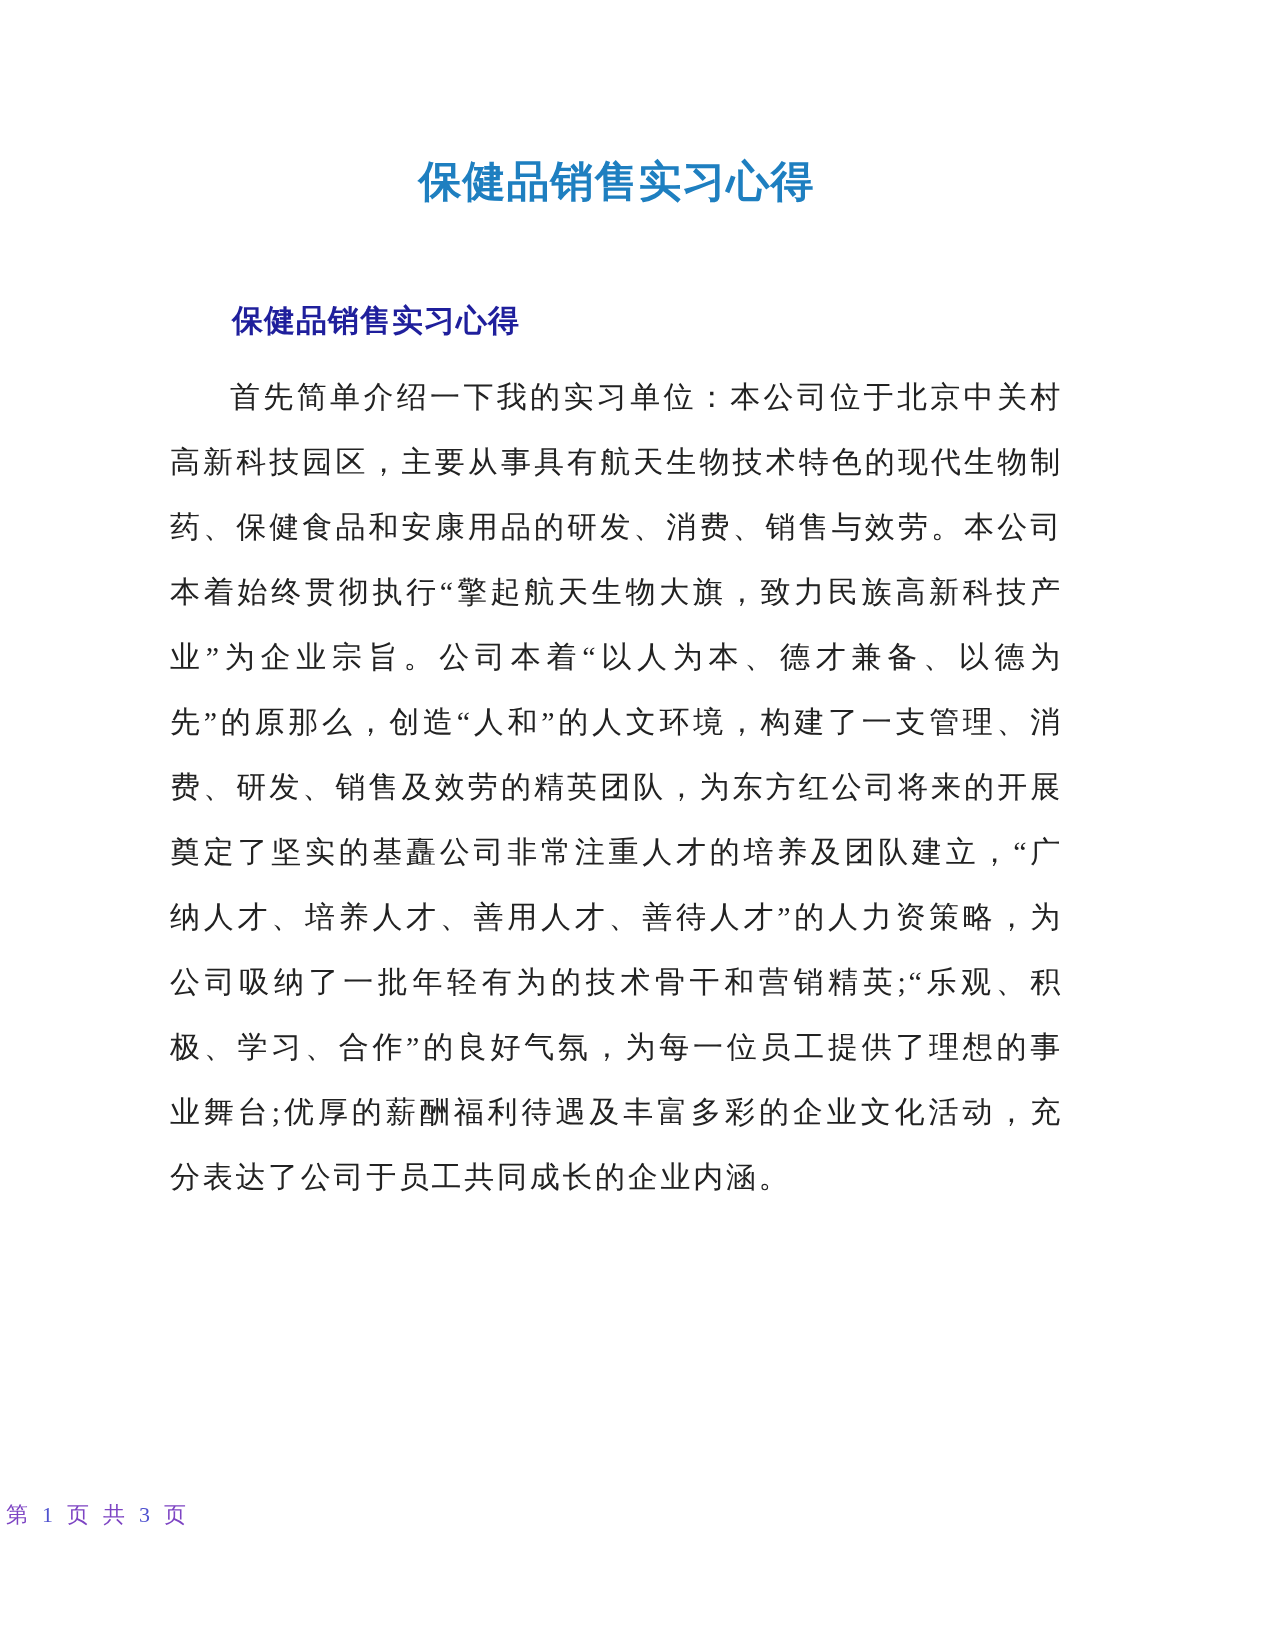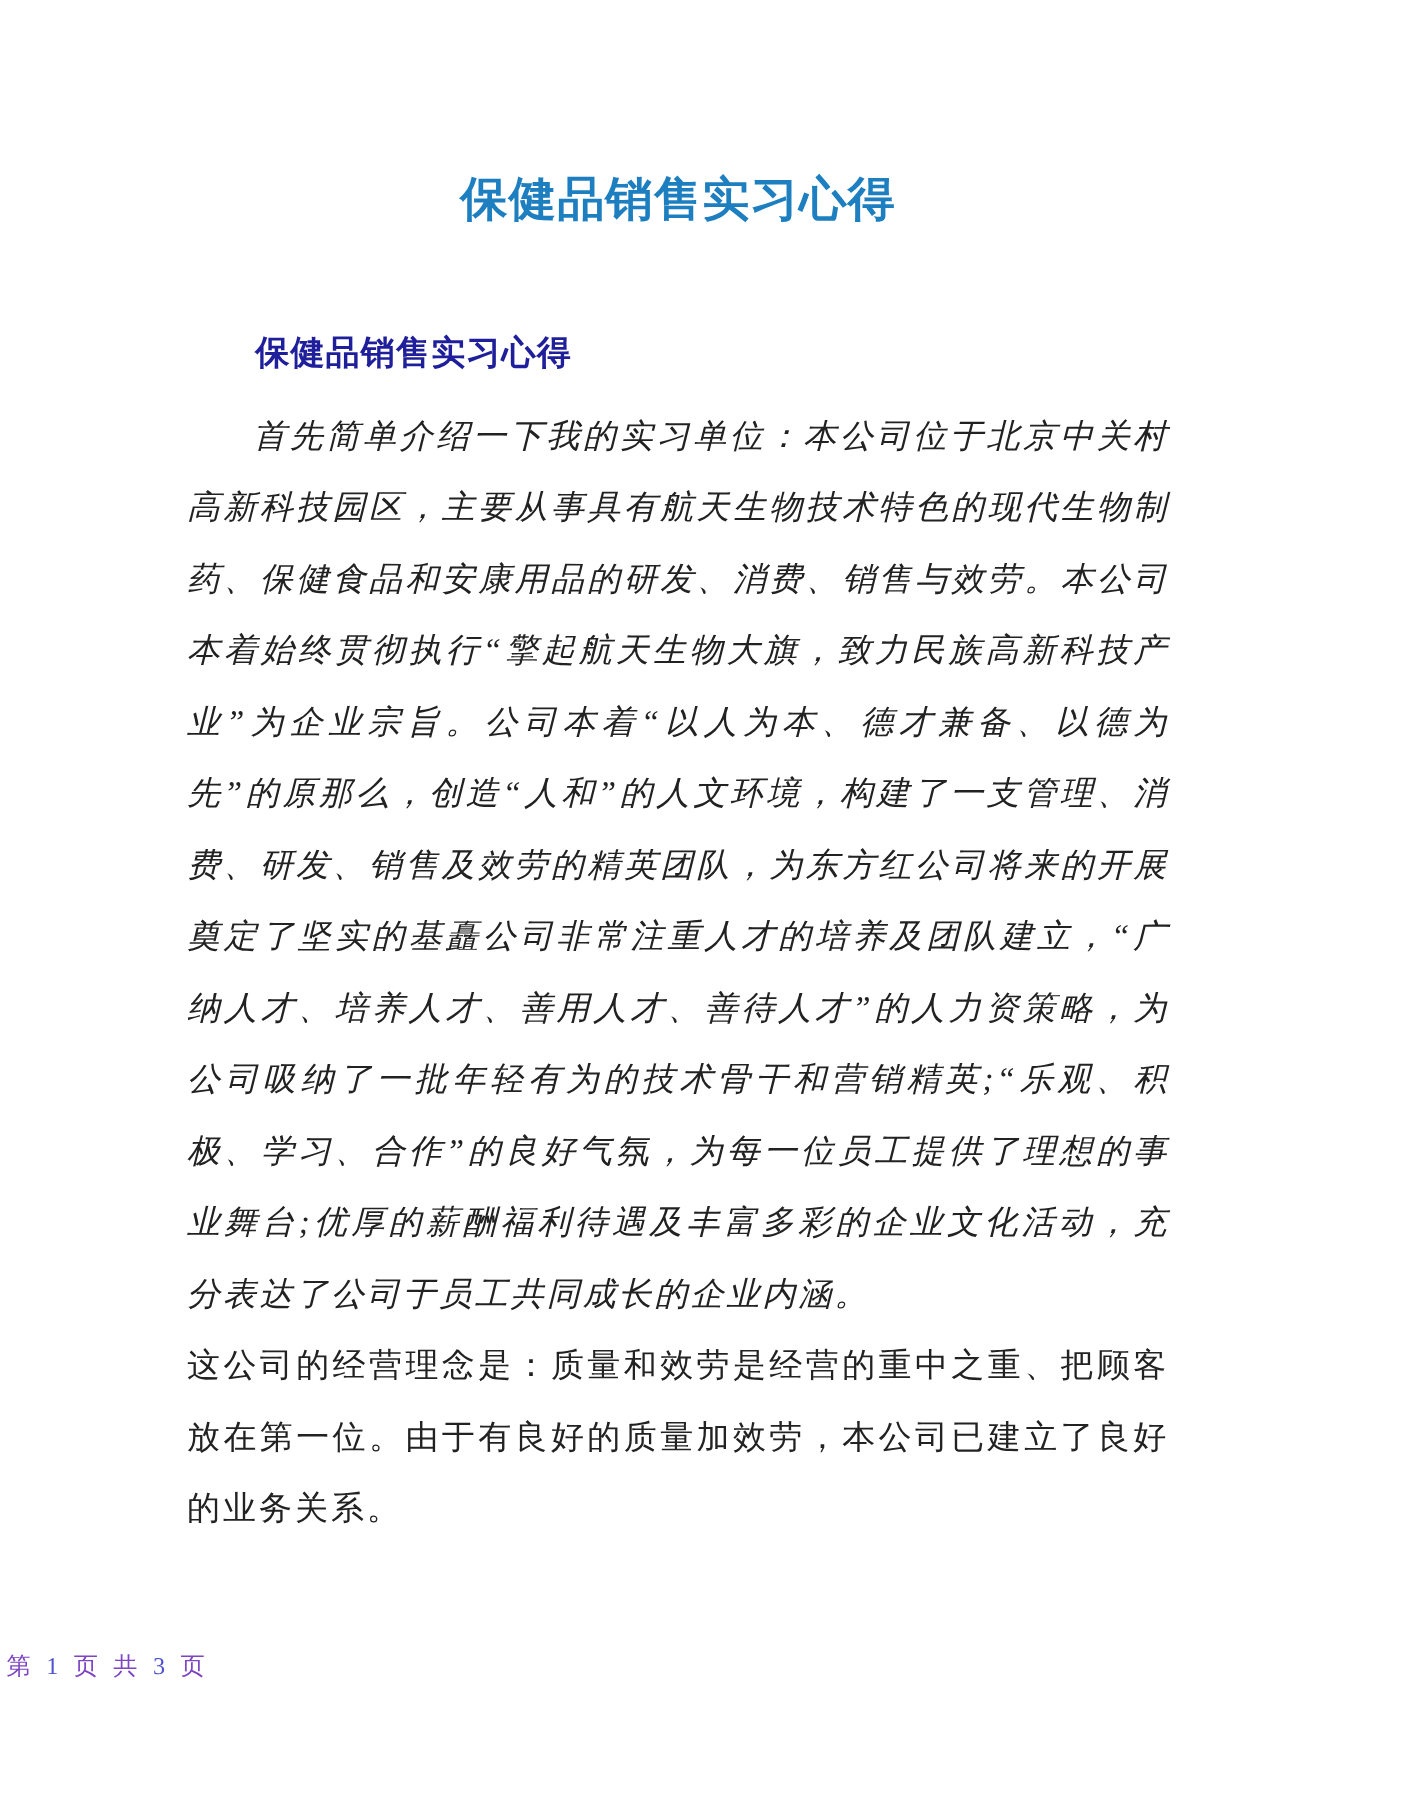--- a/index.html
+++ b/index.html
@@ -48,21 +48,20 @@
     font-size: 30px;
     line-height: 65px;
     color: #222222;
     text-align: justify;
     text-justify: inter-character;
     letter-spacing: 0.09em;
     font-weight: 300;
   }
   .para.indent {
     text-indent: 2em;
-    font-style: italic;
   }
   .page-footer {
     position: absolute;
     left: 0;
     bottom: 82px;
     width: 100%;
     font-family: "Liberation Serif", serif;
     font-size: 22px;
     color: #7d44c3;
     letter-spacing: 2px;
@@ -78,20 +77,19 @@
 <body>
 
 <div class="page">
   <div class="content">
     <h1 class="doc-title">保健品销售实习心得</h1>
 
     <h2 class="doc-subtitle">保健品销售实习心得</h2>
 
     <div class="body-text">
       <p class="para indent">首先简单介绍一下我的实习单位：本公司位于北京中关村高新科技园区，主要从事具有航天生物技术特色的现代生物制药、保健食品和安康用品的研发、消费、销售与效劳。本公司本着始终贯彻执行“擎起航天生物大旗，致力民族高新科技产业”为企业宗旨。公司本着“以人为本、德才兼备、以德为先”的原那么，创造“人和”的人文环境，构建了一支管理、消费、研发、销售及效劳的精英团队，为东方红公司将来的开展奠定了坚实的基矗公司非常注重人才的培养及团队建立，“广纳人才、培养人才、善用人才、善待人才”的人力资策略，为公司吸纳了一批年轻有为的技术骨干和营销精英;“乐观、积极、学习、合作”的良好气氛，为每一位员工提供了理想的事业舞台;优厚的薪酬福利待遇及丰富多彩的企业文化活动，充分表达了公司于员工共同成长的企业内涵。</p>
-      <p class="para">这公司的经营理念是：质量和效劳是经营的重中之重、把顾客放在第一位。由于有良好的质量加效劳，本公司已建立了良好的业务关系。</p>
     </div>
   </div>
 
   <div class="page-footer">
     <span class="seg">第</span><span class="seg num">1</span><span class="seg">页</span><span class="seg">共</span><span class="seg num">3</span><span class="seg">页</span>
   </div>
 </div>
 
 </body></html>

